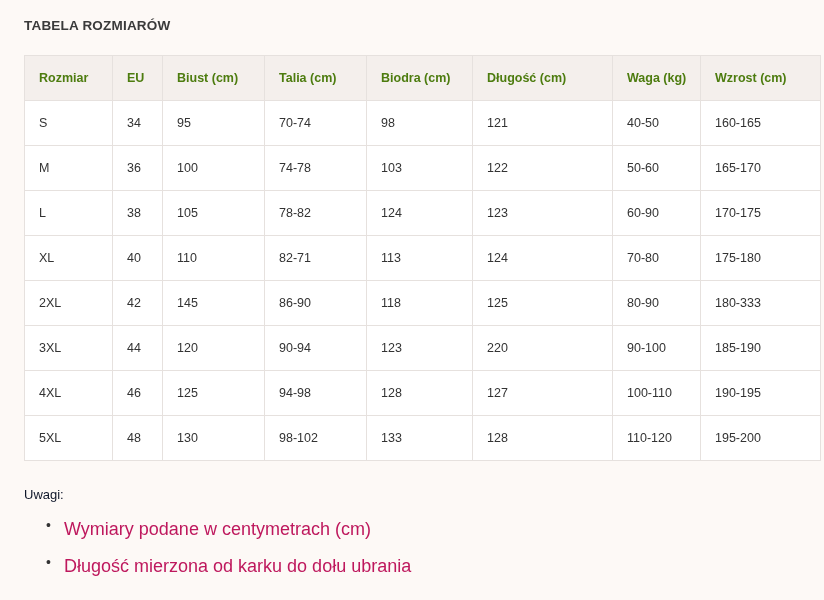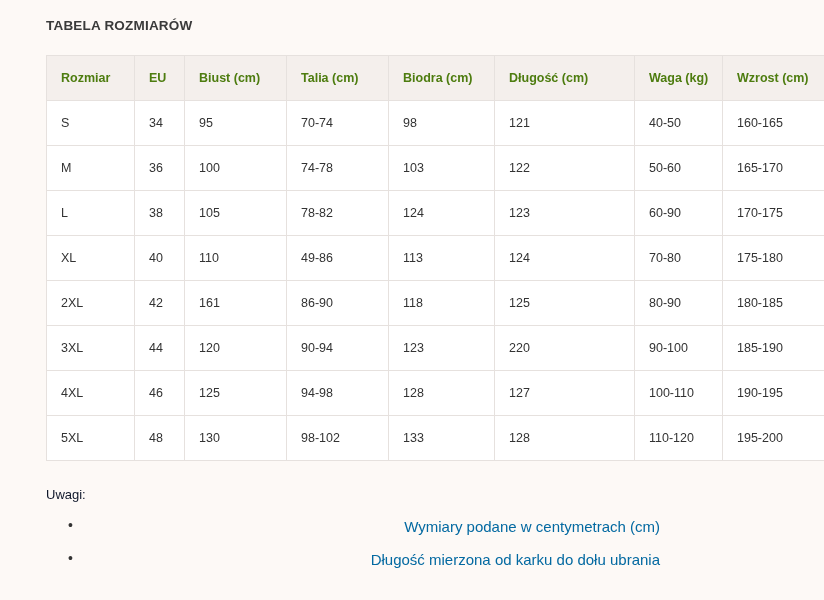--- a/index.html
+++ b/index.html
@@ -11,21 +11,20 @@
     height: 600px;
     background: #fdf9f6;
     font-family: "Liberation Sans", sans-serif;
     color: #2d2d2d;
     overflow: hidden;
   }
   .page {
     padding: 14px 14px 0 14px;
     box-sizing: border-box;
     width: 652px;
-    margin-left: 22px;
   }
   .title {
     font-size: 13.5px;
     font-weight: bold;
     color: #3a3a3a;
     letter-spacing: 0.2px;
     margin: 4px 0 22px 10px;
   }
   table.size-table {
     border-collapse: collapse;
@@ -73,27 +72,26 @@
     font-size: 13px;
     color: #0f172a;
     margin-bottom: 14px;
   }
   ul.notes-list {
     margin: 0;
     padding: 0 0 0 22px;
     list-style: none;
   }
   ul.notes-list li {
-    font-size: 15px;
-    color: #0369a1;
+    font-size: 18px;
+    color: #be185d;
     line-height: 1.45;
     margin-bottom: 11px;
     position: relative;
     padding-left: 18px;
-    text-align: right;
   }
   ul.notes-list li::before {
     content: "\2022";
     position: absolute;
     left: 0;
     top: -1px;
     font-size: 14px;
     color: #333333;
   }
 </style>
@@ -155,35 +153,35 @@
         <td>78-82</td>
         <td>124</td>
         <td>123</td>
         <td>60-90</td>
         <td>170-175</td>
       </tr>
       <tr>
         <td>XL</td>
         <td>40</td>
         <td>110</td>
-        <td>49-86</td>
+        <td>82-71</td>
         <td>113</td>
         <td>124</td>
         <td>70-80</td>
         <td>175-180</td>
       </tr>
       <tr>
         <td>2XL</td>
         <td>42</td>
-        <td>161</td>
+        <td>145</td>
         <td>86-90</td>
         <td>118</td>
         <td>125</td>
         <td>80-90</td>
-        <td>180-185</td>
+        <td>180-333</td>
       </tr>
       <tr>
         <td>3XL</td>
         <td>44</td>
         <td>120</td>
         <td>90-94</td>
         <td>123</td>
         <td>220</td>
         <td>90-100</td>
         <td>185-190</td>

